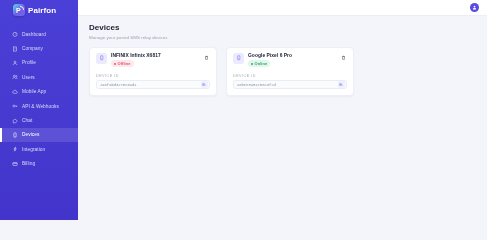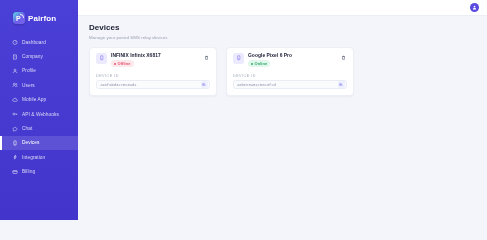--- a/index.html
+++ b/index.html
@@ -13,21 +13,20 @@
   }
 
   
   .sidebar {
     width:78px;
     height:220px;
     background:#4239cf;
     background:linear-gradient(180deg,#4a3fd6 0%,#4335cc 100%);
     flex:0 0 78px;
     position:relative;
-    padding-top:8px;
     text-align:right;
   }
   .brand {
     display:flex;
     align-items:center;
     gap:3px;
     padding:2px 0 0 13px;
     height:18px;
   }
   .brand-logo {

